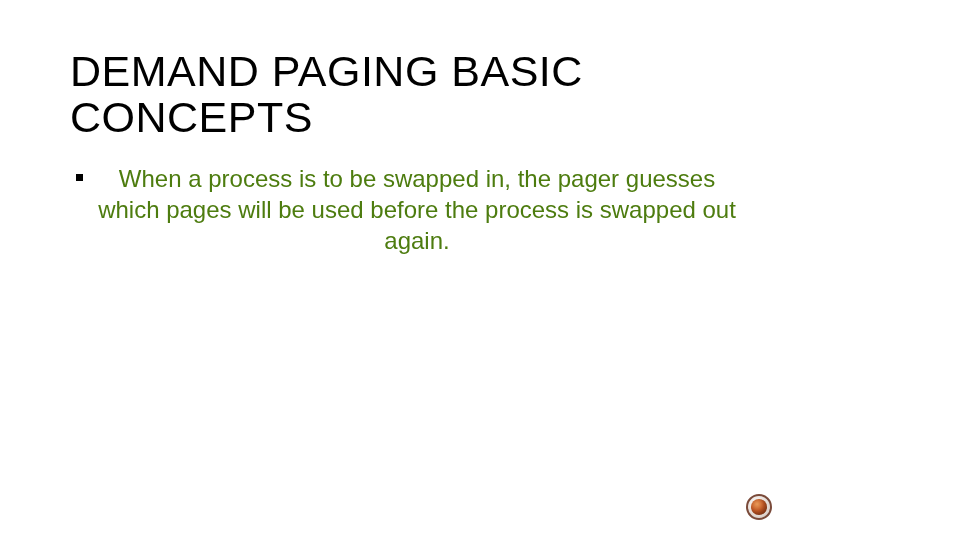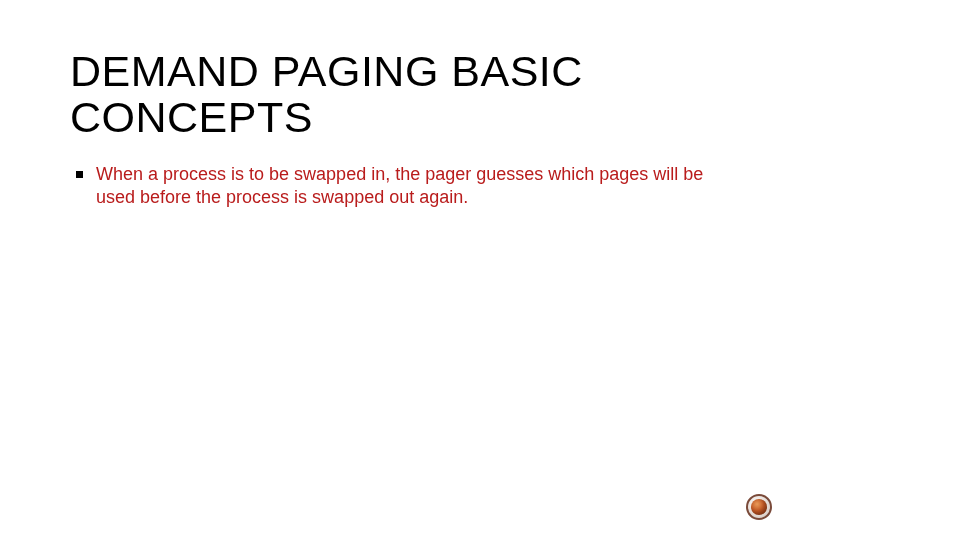--- a/index.html
+++ b/index.html
@@ -21,24 +21,25 @@
     text-transform: uppercase;
     margin-bottom: 22px;
   }
   .bullets {
     list-style: none;
     padding: 0 8px 0 2px;
   }
   .bullets li {
     position: relative;
     padding-left: 24px;
-    font-size: 18px;
+    font-size: 24px;
     line-height: 1.3;
-    color: #b91c1c;
+    color: #4d7c0f;
     margin-bottom: 16px;
+    text-align: center;
   }
   .bullets li::before {
     content: "";
     position: absolute;
     left: 4px;
     top: 0.45em;
     width: 7px;
     height: 7px;
     background: #000000;
   }

